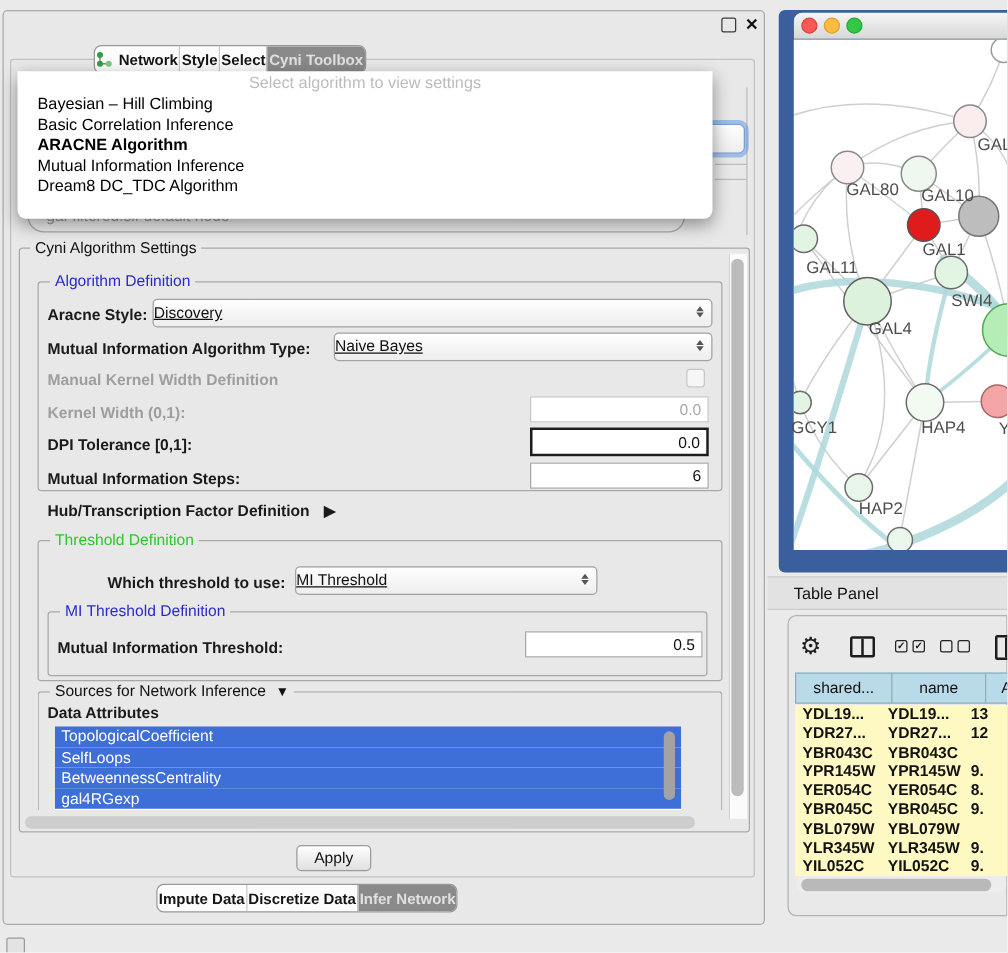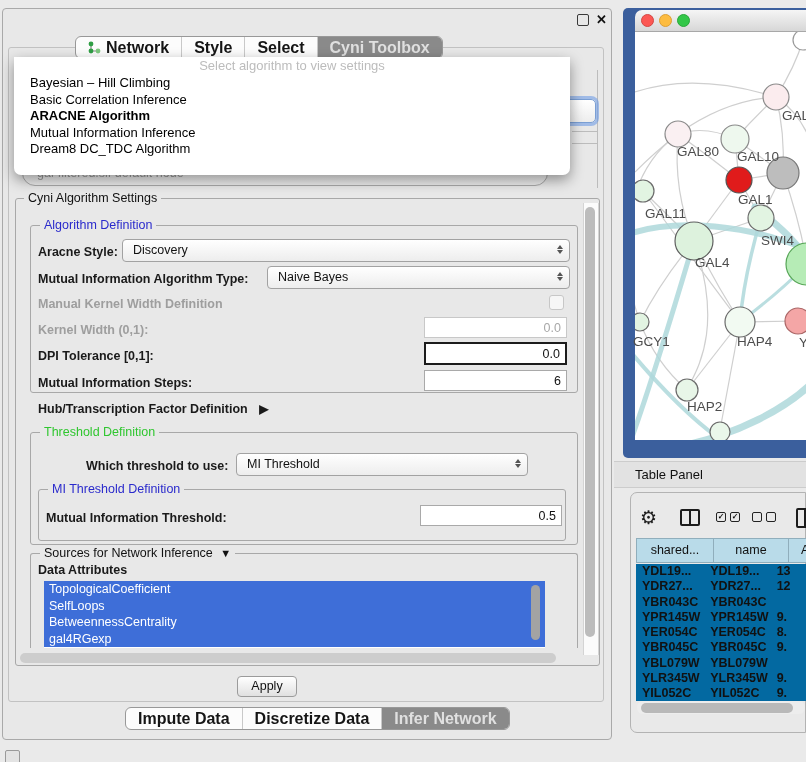--- a/index.html
+++ b/index.html
@@ -14,21 +14,21 @@
            background:linear-gradient(#f0f0f0,#e2e2e2);border-bottom:1px solid #c4c4c4;
            font-size:13px;line-height:23px;padding-left:8px;}
   .wicon-float{position:absolute;width:10px;height:10px;border:1.5px solid #3a3a3a;border-radius:2px;background:transparent;}
   .wicon-close{position:absolute;font-size:13px;font-weight:bold;color:#111;line-height:13px;}
   .content-box{position:absolute;left:8px;top:47px;width:596px;height:655px;background:#e8e8e8;
                border:1px solid #c2c2c2;border-radius:3px;box-sizing:border-box;}
 
   
   .seg{position:absolute;display:flex;background:#fcfcfc;border:1px solid #989898;border-radius:6px;
        overflow:hidden;height:23px;box-sizing:border-box;z-index:5;}
-  .seg .si{display:flex;align-items:center;gap:5px;padding:0 12px;font-size:16px;font-weight:bold;color:#151515;white-space:nowrap;}
+  .seg .si{display:flex;align-items:center;gap:5px;padding:0 1px;font-size:12px;font-weight:bold;color:#151515;white-space:nowrap;}
   .seg .si + .si{border-left:1px solid #c9c9c9;}
   .seg .si.on{background:#8a8a8a;color:#e0e0e0;}
 
   
   .dd{position:absolute;left:14px;top:57px;width:556px;height:118px;background:#fff;
       border-radius:0 0 7px 7px;box-shadow:0 5px 14px rgba(0,0,0,.40);z-index:30;overflow:hidden;}
   .dd .ph{text-align:center;color:#bcbcbc;font-size:13px;line-height:18px;}
   .dd .it{font-size:13px;line-height:16.6px;padding-left:16px;color:#000;white-space:nowrap;}
   .dd .it.sel{font-weight:bold;}
 
@@ -44,21 +44,21 @@
   
   .gb{position:absolute;border:1px solid #a8a8a8;border-radius:3px;box-sizing:border-box;}
   .gb-t{position:absolute;background:#e8e8e8;padding:0 4px;font-size:12.5px;white-space:nowrap;z-index:2;}
   .t-blue{color:#2a2acc;} .t-green{color:#2fc62f;}
 
   .bl{position:absolute;font-size:12.5px;font-weight:bold;color:#1a1a1a;white-space:nowrap;}
   .bl.dim{color:#9e9e9e;}
 
   .combo{position:absolute;height:23px;background:linear-gradient(#ffffff,#ededed);
          border:1px solid #a2a2a2;border-radius:4px;box-sizing:border-box;
-         font-size:12.5px;line-height:21px;padding-left:10px;white-space:nowrap;}
+         font-size:12.5px;line-height:21px;white-space:nowrap;text-decoration:underline;}
   .carr{position:absolute;right:6px;top:4px;}
   .carr i{display:block;width:0;height:0;border-left:3.5px solid transparent;border-right:3.5px solid transparent;margin:1px 0;}
   .carr .u{border-bottom:4px solid #555;}
   .carr .d{border-top:4px solid #555;}
 
   .field{position:absolute;background:#fff;border:1px solid #a9a9a9;box-sizing:border-box;
          font-size:12.5px;text-align:right;padding:3px 5px 0 0;height:21px;}
   .field.dis{color:#a8a8a8;border-color:#c8c8c8;}
   .field.focus{border:2px solid #1c1c1c;height:23px;padding-top:3px;}
 
@@ -92,21 +92,21 @@
          border:1px solid #b3b3b3;border-radius:7px 0 0 7px;box-sizing:border-box;}
   .gear{position:absolute;font-size:19px;color:#1c1c1c;line-height:19px;}
   .colicon{position:absolute;width:20px;height:17px;border:2px solid #1c1c1c;border-radius:2px;box-sizing:border-box;}
   .colicon i{position:absolute;left:7px;top:0;width:2px;height:13px;background:#1c1c1c;display:block;}
   .pairbox{position:absolute;display:flex;gap:4px;}
   .pairbox b{width:10px;height:10px;border:1.5px solid #222;border-radius:2px;box-sizing:border-box;
              font-size:8px;line-height:8px;font-weight:bold;text-align:center;display:block;}
   .thead{position:absolute;left:636px;top:538px;display:flex;height:25px;}
   .th{background:#b9dbe9;border:1px solid #90aebc;margin-right:-1px;box-sizing:border-box;
       font-size:12.5px;text-align:center;line-height:23px;overflow:hidden;white-space:nowrap;}
-  .tbody{position:absolute;left:636px;top:564px;width:170px;height:137px;overflow:hidden;background:#0369a1;}
+  .tbody{position:absolute;left:636px;top:564px;width:170px;height:137px;overflow:hidden;background:#fef9c3;}
   .trow{display:flex;height:15.3px;}
   .tc{font-size:12.5px;font-weight:bold;line-height:15px;padding-left:6px;overflow:hidden;white-space:nowrap;box-sizing:border-box;}
   .c1{width:78px;} .c2{width:76px;} .c3{width:40px;}
   .hsb{position:absolute;background:#ededed;border-radius:6px;}
   .hsb-thumb{position:absolute;background:#b9b9b9;border-radius:5px;}
 
   .mini-icon{position:absolute;left:5px;top:750px;width:15px;height:14px;border:1.5px solid #9a9a9a;
              background:#e3e3e3;border-radius:2px;box-sizing:border-box;}
 </style>
 </head>
@@ -196,21 +196,21 @@
 
   <div class="bl" style="left:38px;top:402px;">
     <span>Hub/Transcription Factor Definition</span>
     <span style="font-size:12px;margin-left:8px;">▶</span>
   </div>
 
   <div class="gb" style="left:30px;top:432px;width:548px;height:113px;"></div>
   <div class="gb-t t-green" style="left:40px;top:425px;">Threshold Definition</div>
 
   <div class="bl" style="left:86px;top:459px;">Which threshold to use:</div>
-  <div class="combo" style="left:236px;top:453px;width:292px;">
+  <div class="combo" style="left:236px;top:453px;width:242px;">
     <span>MI Threshold</span>
     <span class="carr">
         <i class="u"></i>
         <i class="d"></i>
       </span>
   </div>
 
   <div class="gb" style="left:38px;top:489px;width:528px;height:52px;"></div>
   <div class="gb-t t-blue" style="left:48px;top:482px;">MI Threshold Definition</div>
   <div class="bl" style="left:46px;top:511px;">Mutual Information Threshold:</div>

